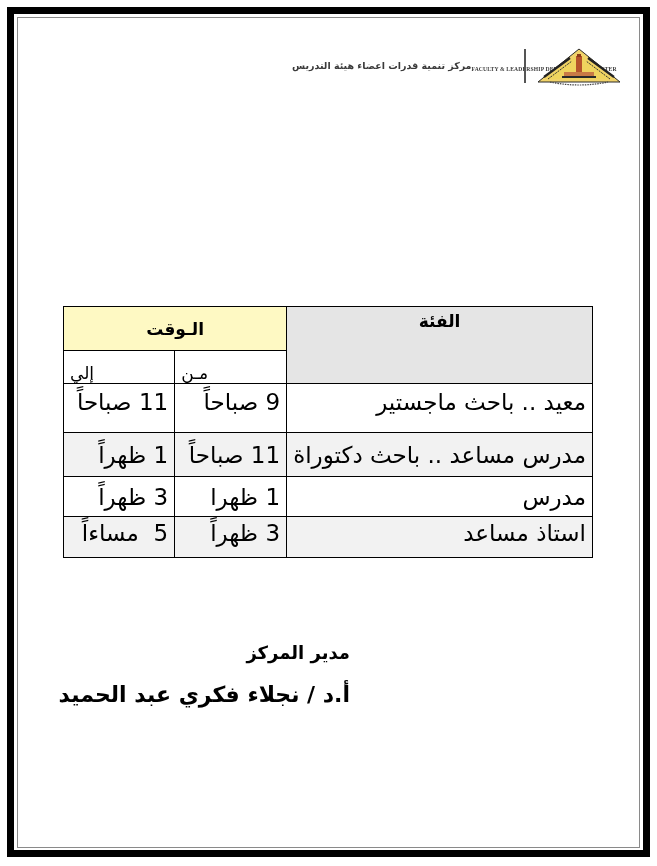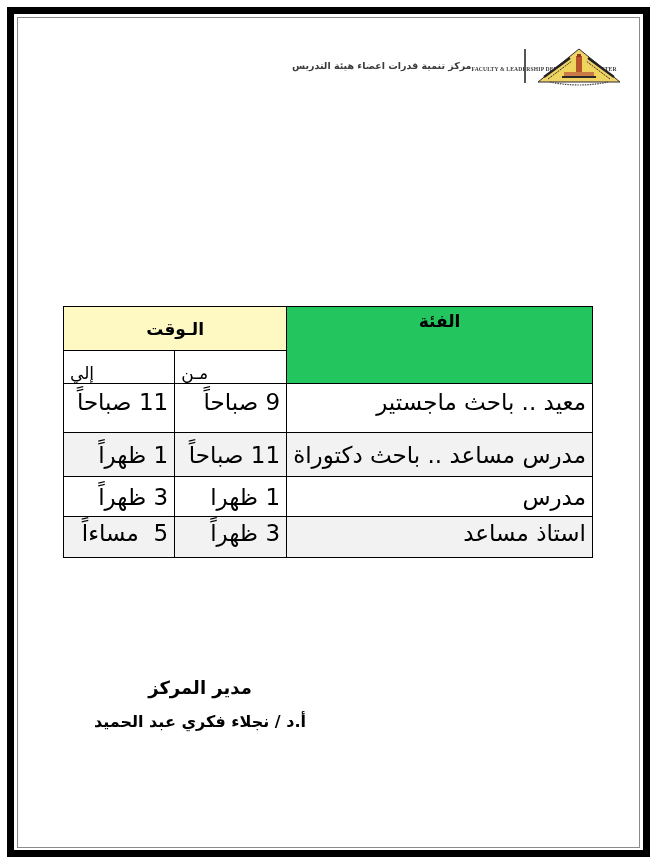--- a/index.html
+++ b/index.html
@@ -57,38 +57,38 @@
     .schedule td, .schedule th {
       border: 1.3px solid #000; padding: 0 6px; font-weight: normal;
       vertical-align: middle; white-space: nowrap;
     }
     .schedule th { font-weight: bold; font-size: 17px; }
     .col-cat { width: 303px; }
     .col-from { width: 114px; }
     .col-to { width: 113px; }
     .h1 th { height: 44px; }
     .h2 th { height: 33px; }
-    .th-category { vertical-align: top !important; text-align: center; padding-top: 4px !important; background: #22c55e; }
+    .th-category { vertical-align: top !important; text-align: center; padding-top: 4px !important; background: #e5e5e5; }
     .th-time { background: #fef9c3; text-align: center; }
     .th-from, .th-to { font-weight: normal !important; font-size: 17px !important; text-align: left; background: #fff; vertical-align: bottom !important; }
     .schedule td { font-size: 23px; text-align: right; }
     .r1 td { height: 49px; vertical-align: top; padding-top: 5px; }
     .r2 td { height: 44px; }
     .r3 td { height: 40px; }
     .r4 td { height: 41px; vertical-align: top; padding-top: 3px; }
     .shaded td { background: #f2f2f2; }
 
     
     .signature {
-      position: absolute; left: 50px; top: 673px; width: 300px;
-      direction: rtl; text-align: center;
+      position: absolute; left: 50px; top: 638px; width: 300px;
+      direction: rtl; text-align: right;
       font-family: "DejaVu Sans", sans-serif; font-weight: bold; color: #000;
     }
     .sig-title { font-size: 18px; line-height: 30px; }
-    .sig-name { font-size: 16px; line-height: 30px; margin-top: 4px; }
+    .sig-name { font-size: 22px; line-height: 30px; margin-top: 12px; }
   </style>
 </head>
 <body>
 
 <div class="page">
   <div class="frame-outer"></div>
   <div class="frame-inner"></div>
 
   <div class="logo-banner">
     <div class="logo-texts">

